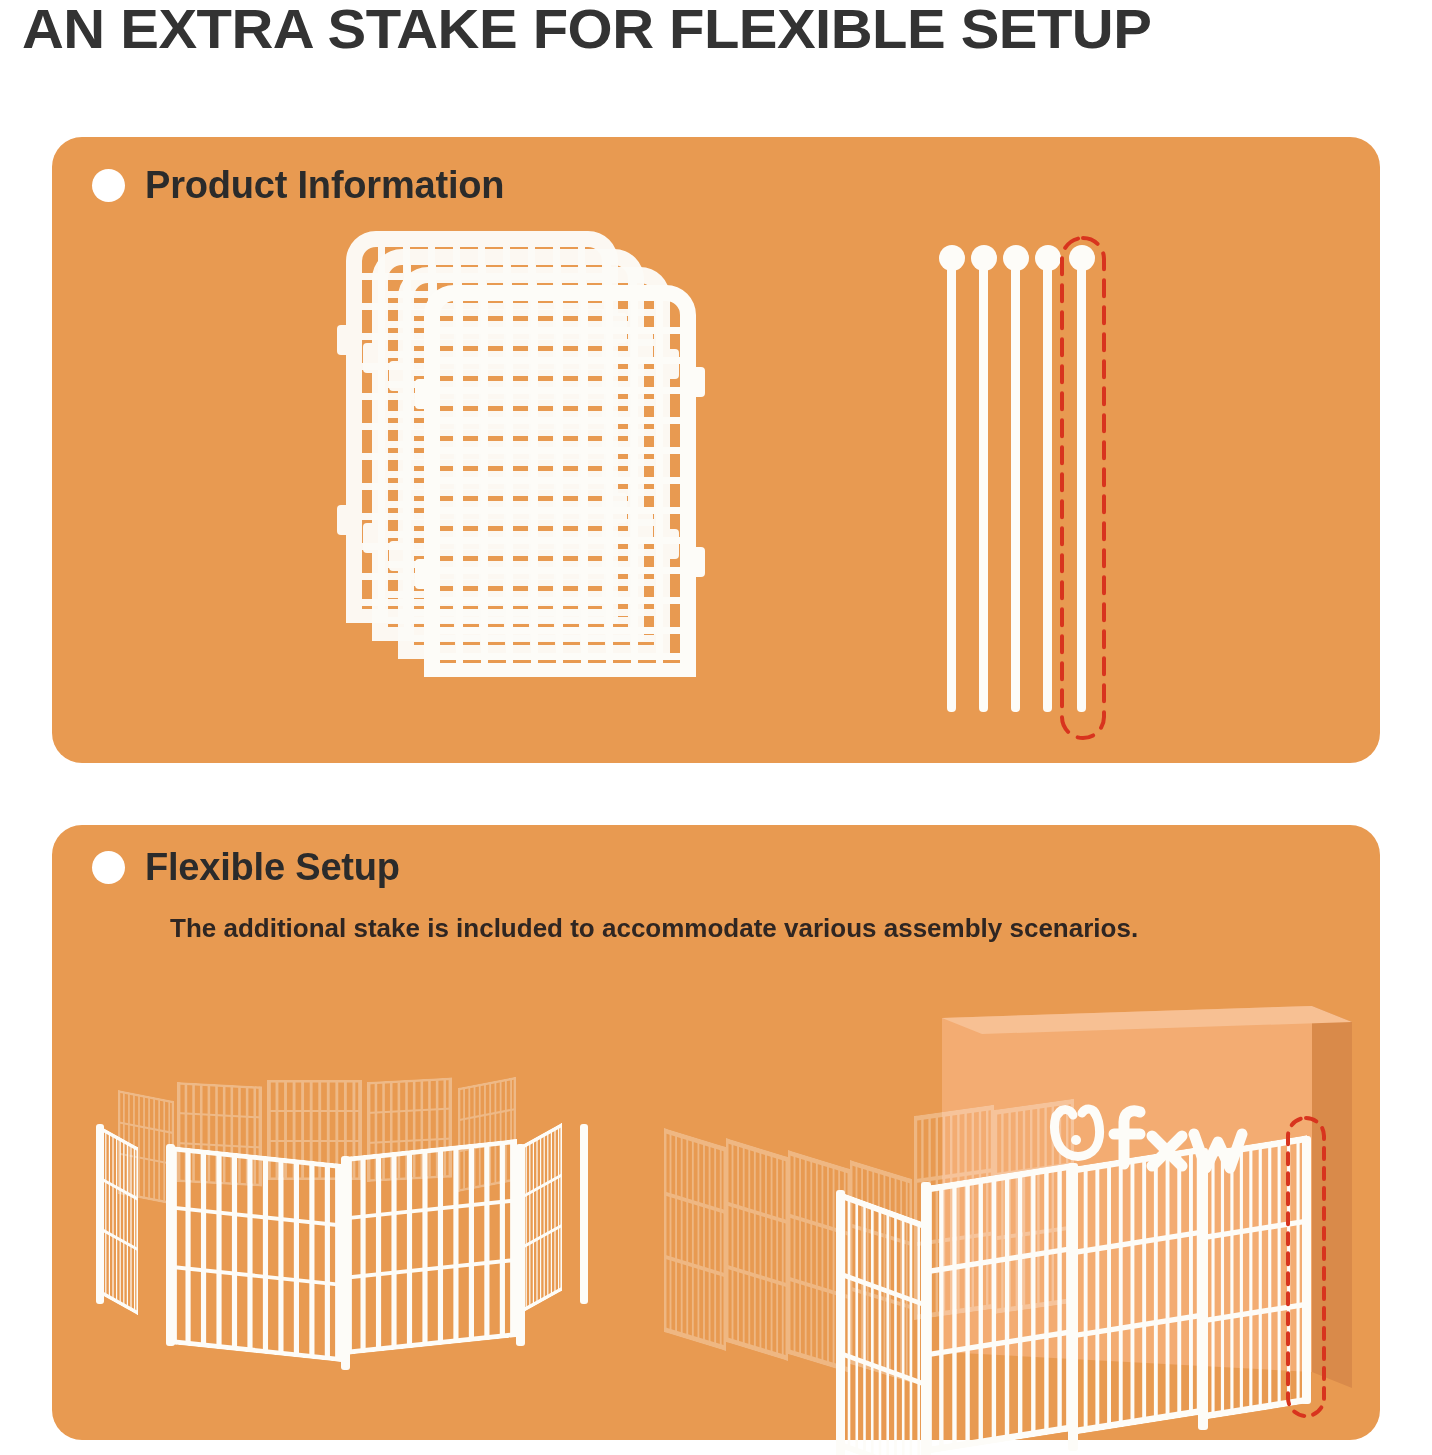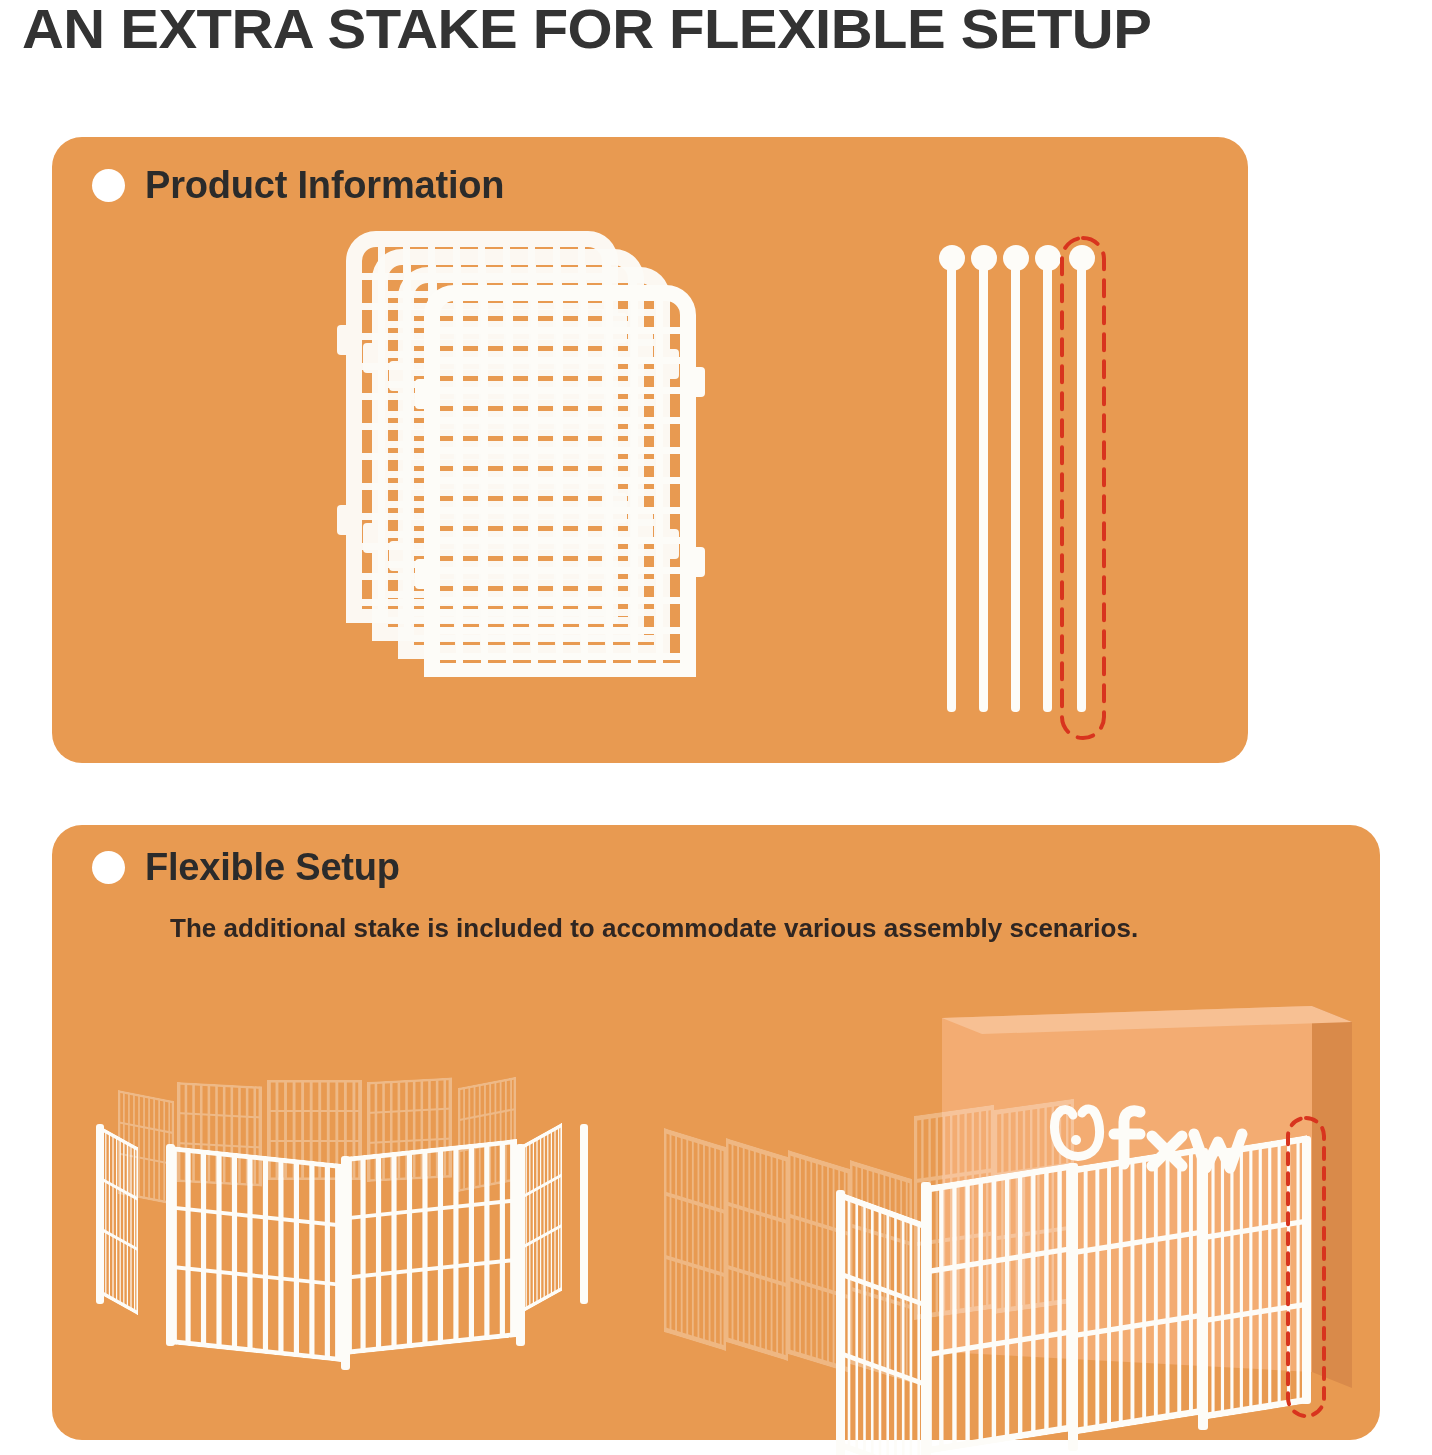--- a/index.html
+++ b/index.html
@@ -20,21 +20,21 @@
     letter-spacing:-0.5px;
     transform:scaleX(1.035);
     transform-origin:left center;
     white-space:nowrap;
   }
 
   
   .card{
     position:absolute;background:#e89a51;border-radius:30px;
   }
-  #card-product{left:52px;top:137px;width:1168px;height:626px;padding-left:28px;}
+  #card-product{left:52px;top:137px;width:1328px;height:626px;}
   #card-flexible{left:52px;top:825px;width:1328px;height:615px;}
 
   .card-head{position:absolute;display:flex;align-items:center;gap:20px;}
   #card-product .card-head{left:40px;top:28px;}
   #card-flexible .card-head{left:40px;top:22px;}
   .bullet{
     width:33px;height:33px;border-radius:50%;background:#ffffff;flex:0 0 auto;
   }
   .card-title{
     color:#2b2b2b;font-size:38px;font-weight:bold;line-height:40px;

